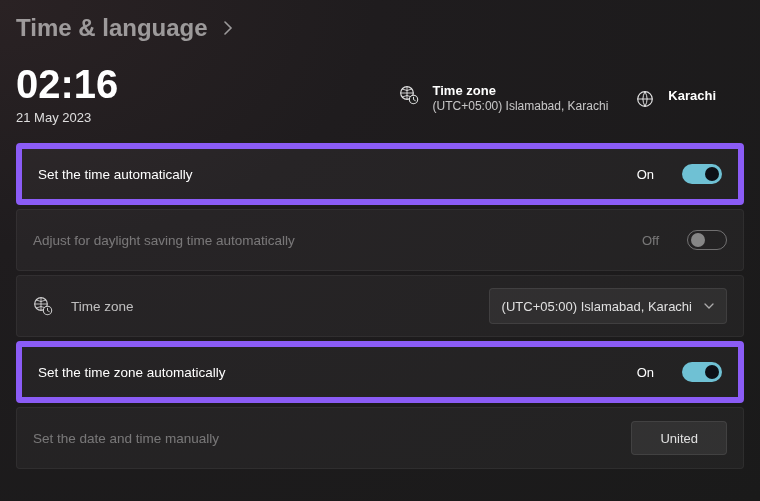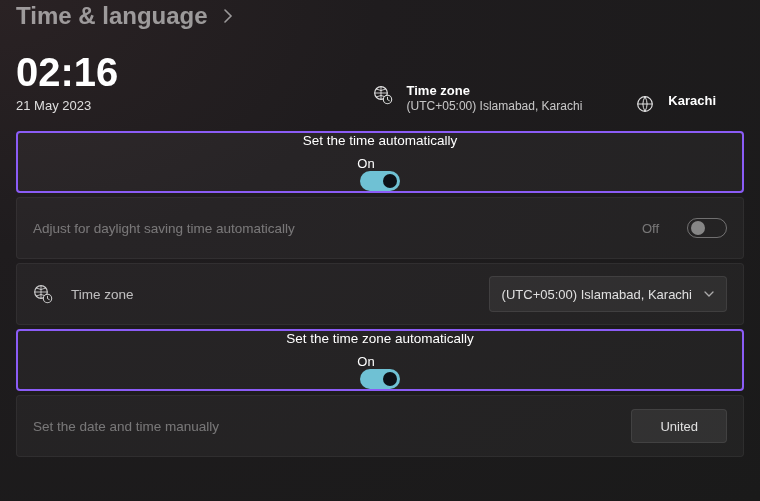--- a/index.html
+++ b/index.html
@@ -7,21 +7,21 @@
     padding: 0;
     width: 760px;
     height: 501px;
     background: #1f1f1f;
     background: radial-gradient(ellipse at top left, #2a2224 0%, #1f1c1e 35%, #1a1a1a 100%);
     font-family: "Segoe UI", -apple-system, BlinkMacSystemFont, sans-serif;
     color: #ffffff;
     overflow: hidden;
   }
   .page {
-    padding: 2px 16px 0 16px;
+    padding: 14px 16px 0 16px;
   }
   .breadcrumb {
     display: flex;
     align-items: center;
     gap: 16px;
     margin-bottom: 22px;
   }
   .breadcrumb .parent {
     font-size: 24px;
     font-weight: 600;
@@ -32,23 +32,22 @@
     color: rgba(255,255,255,0.55);
     font-size: 14px;
   }
   .breadcrumb .current {
     font-size: 24px;
     font-weight: 600;
     color: #ffffff;
   }
   .header-row {
     display: flex;
-    align-items: flex-end;
+    align-items: center;
     margin-bottom: 18px;
-    gap: 26px;
   }
   .clock-block {
     flex: 1;
   }
   .clock {
     font-size: 40px;
     font-weight: 600;
     line-height: 1;
     color: #ffffff;
   }
@@ -83,22 +82,21 @@
     border: 1px solid rgba(255,255,255,0.05);
     border-radius: 4px;
     min-height: 62px;
     display: flex;
     align-items: center;
     padding: 0 16px;
     margin-bottom: 4px;
     box-sizing: border-box;
   }
   .card.highlight {
-    border: 2px solid #8b5cf6;
-    flex-direction: column;
+    border: 6px solid #8b5cf6;
   }
   .card .label {
     flex: 1;
     font-size: 13.5px;
     color: #ffffff;
   }
   .card.disabled .label {
     color: rgba(255,255,255,0.38);
   }
   .card .state-text {

